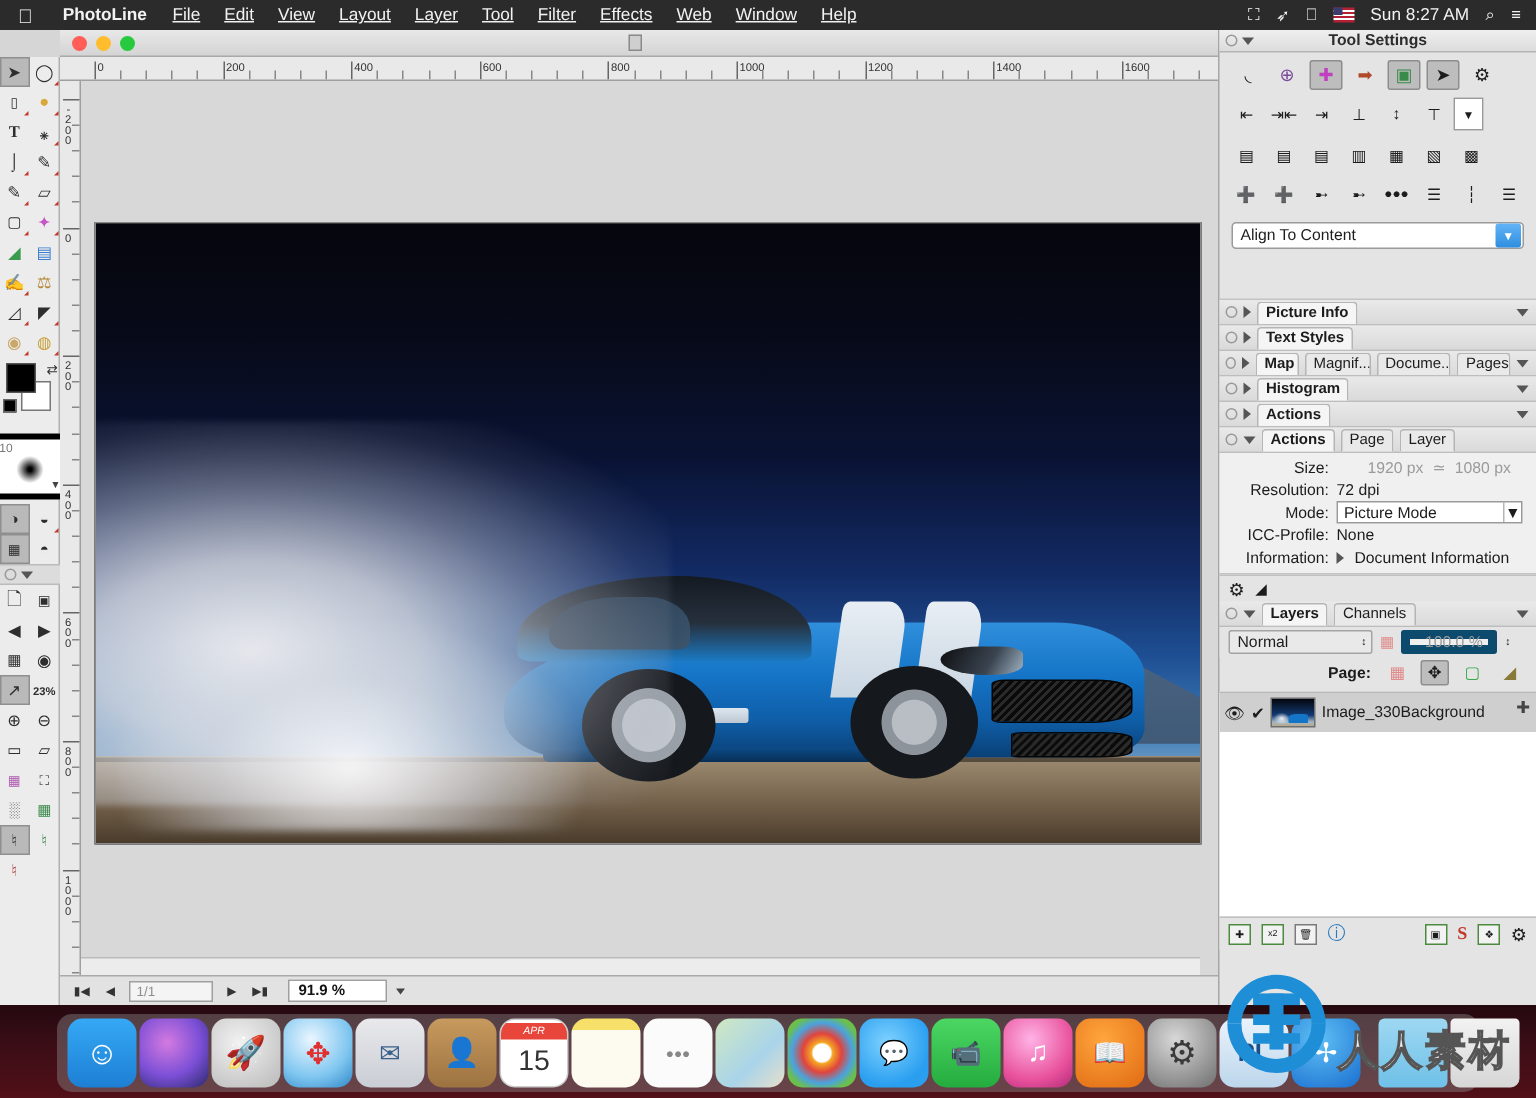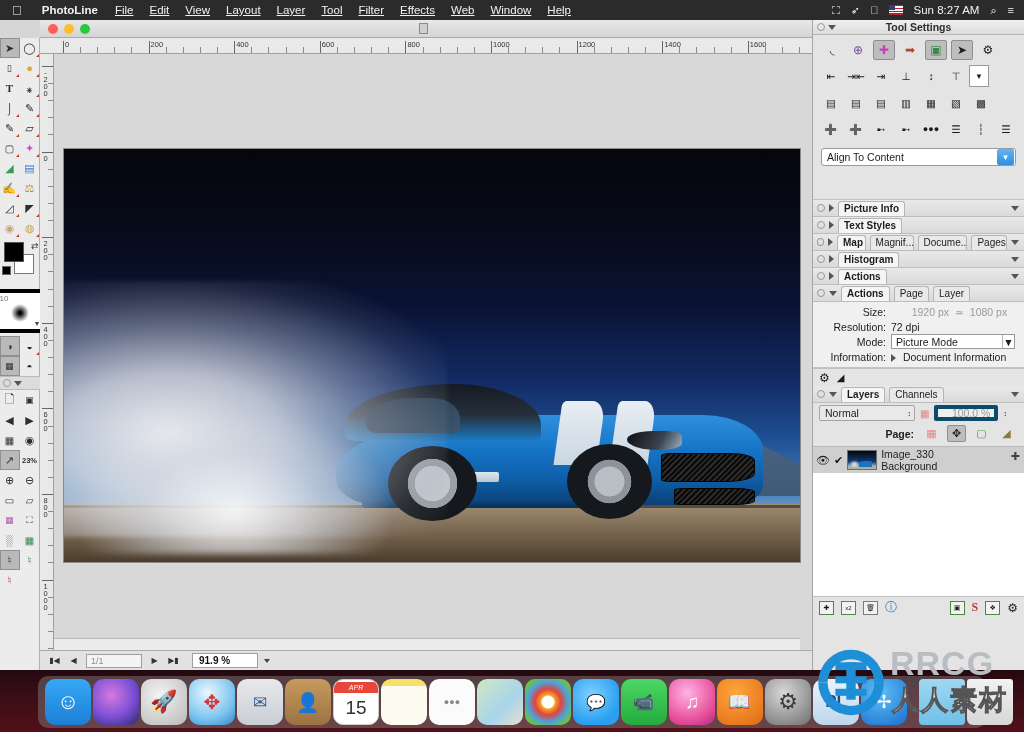--- a/index.html
+++ b/index.html
@@ -224,33 +224,33 @@
   .dlab { width:78px; text-align:right; padding-right:5px; color:#1c1c1c; }
   .dval { flex:1; color:#1c1c1c; }
   .dval.grey { color:#9a9a9a; }
   .selbox { flex:1; margin-right:9px; height:15px; background:#fff; border:1px solid #9a9a9a;
     display:flex; align-items:center; justify-content:space-between; padding-left:4px; font-size:10.5px; }
   .selbox .sc { width:12px; height:13px; border-left:1px solid #b5b5b5; display:flex; align-items:center; justify-content:center; }
 
   .layerhdrrow { display:flex; align-items:center; height:20px; padding:0 6px; gap:5px; background:#e4e4e4;}
   .blendsel { width:96px; height:16px; background:#e9e9e9; border:1px solid #a4a4a4; border-radius:2px;
      display:flex; align-items:center; justify-content:space-between; padding:0 3px 0 5px; font-size:10.5px;}
-  .opacityfield { width:64px; height:16px; background:#efefef; border:4px solid #0c4a6e; border-radius:2px;
+  .opacityfield { width:64px; height:16px; background:#efefef; border:6px solid #0c4a6e; border-radius:2px;
      display:flex; align-items:center; justify-content:flex-end; padding-right:4px; font-size:10.5px; color:#9a9a9a;}
   .lockrow { display:flex; align-items:center; gap:6px; padding:2px 8px 4px 0; justify-content:flex-end; }
   .lockbtn { width:19px; height:17px; display:flex; align-items:center; justify-content:center; font-size:11px;}
   .lockbtn.on { background:#bdbdbd; border:1px solid #8e8e8e; border-radius:2px; }
 
   .layerlist { background:#fff; border-top:1px solid #b9b9b9; height:150px; }
   .layeritem { display:flex; align-items:center; height:26px; background:#cfcfcf; padding-left:3px; gap:4px; position:relative;}
   .thumb { width:30px; height:20px; border:1px solid #6f6f6f; overflow:hidden; position:relative; }
   .thumb .tsky { position:absolute; inset:0; background:linear-gradient(to bottom,#04060e,#123a72 60%,#9fb6c8 85%,#b9a98c 100%); }
   .thumb .tcar { position:absolute; left:40%; bottom:12%; width:45%; height:35%; background:#1474c6; border-radius:40% 20% 4% 8%; }
   .thumb .tsmoke { position:absolute; left:2%; bottom:8%; width:40%; height:40%; background:radial-gradient(ellipse,rgba(255,255,255,.9),rgba(255,255,255,0) 70%); }
-  .lnames { display:flex; flex-direction:column; line-height:12px; font-size:10.5px; }
+  .lnames { display:flex; flex-direction:row; line-height:12px; font-size:10.5px; }
   .plusmark { position:absolute; right:4px; top:3px; font-size:11px; color:#444; }
 
   .panelfooter { display:flex; align-items:center; height:22px; padding:0 6px; gap:7px;
     border-top:1px solid #c0c0c0; background:#e4e4e4; }
   .fbtn { width:15px; height:14px; border:1px solid #7a7a7a; background:#f2f2f2; display:flex;
     align-items:center; justify-content:center; font-size:7px; position:relative;}
   .fbtn.green { border-color:#4c8a3f; }
   .ficon { font-size:12px; display:flex; align-items:center; justify-content:center; }
 
   
@@ -642,20 +642,24 @@
         <span class="dval">72 dpi</span>
       </div>
       <div class="drow">
         <span class="dlab">Mode:</span>
         <span class="selbox">
           <span>Picture Mode</span>
           <span class="sc">▼</span>
         </span>
       </div>
       <div class="drow">
+        <span class="dlab">ICC-Profile:</span>
+        <span class="dval">None</span>
+      </div>
+      <div class="drow">
         <span class="dlab">Information:</span>
         <span class="dval">
           <span class="arrow-r" style="display:inline-block;vertical-align:middle;margin-right:4px;"></span>
           <span>Document Information</span>
         </span>
       </div>
     </div>
 
     <div class="panelfooter" style="height:18px;">
       <span class="ficon">⚙</span>
@@ -752,15 +756,14 @@
 
 <div id="wm">
   <svg id="wmlogo" viewBox="0 0 100 100">
     <path d="M8 52 A42 42 0 0 1 92 52 L80 52 A30 30 0 0 0 20 52 Z" fill="#1e8ed6"></path>
     <path d="M8 52 A42 42 0 0 0 50 94 A42 42 0 0 0 92 52 L80 52 A30 30 0 0 1 50 82 A30 30 0 0 1 20 52 Z" fill="#1e8ed6"></path>
     <rect x="30" y="26" width="40" height="10" fill="#1e8ed6"></rect>
     <rect x="44" y="26" width="12" height="48" fill="#1e8ed6"></rect>
     <rect x="30" y="44" width="40" height="9" fill="#1e8ed6"></rect>
     <rect x="30" y="60" width="40" height="9" fill="#1e8ed6"></rect>
   </svg>
-  <div id="wmtext">RRCG</div>
   <div id="wmcn">人人素材</div>
 </div>
 
 </body></html>

